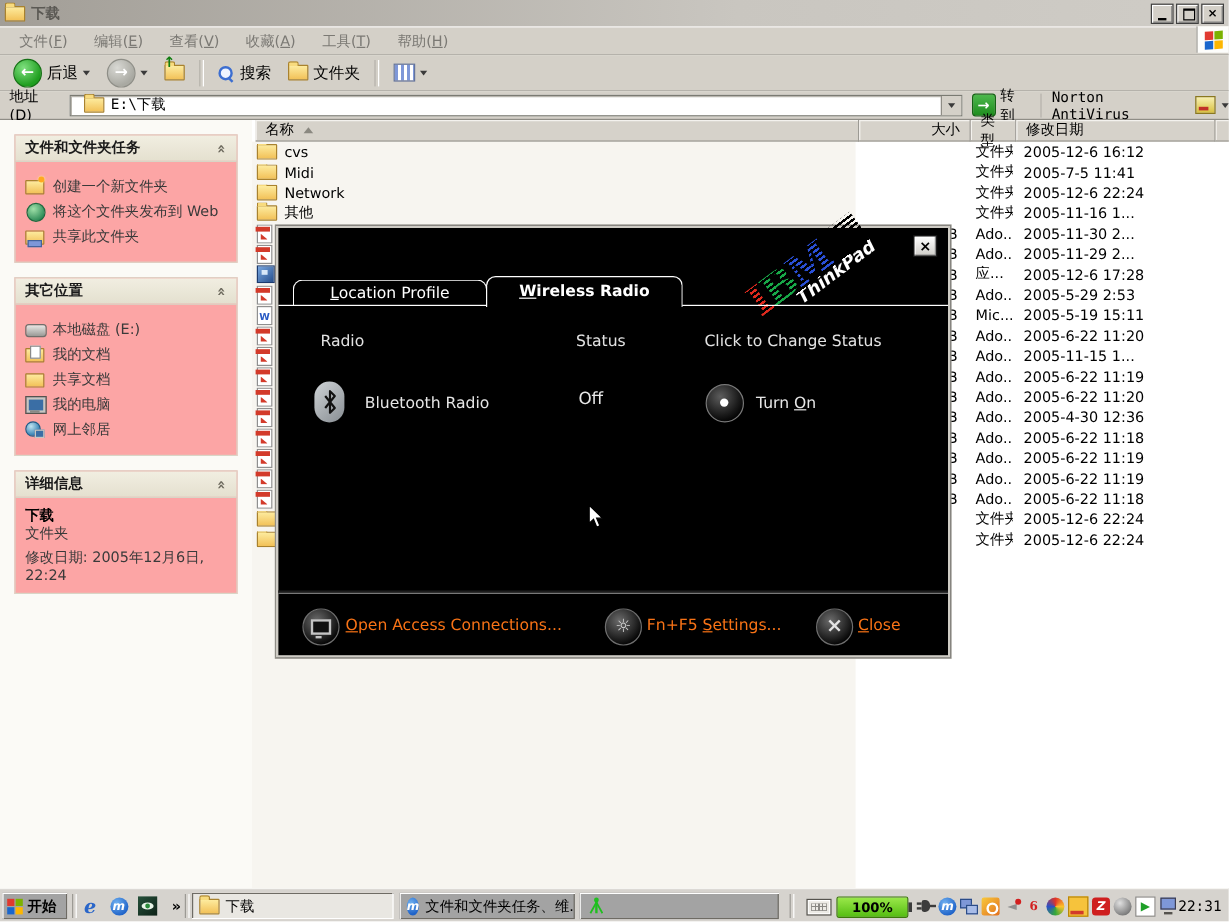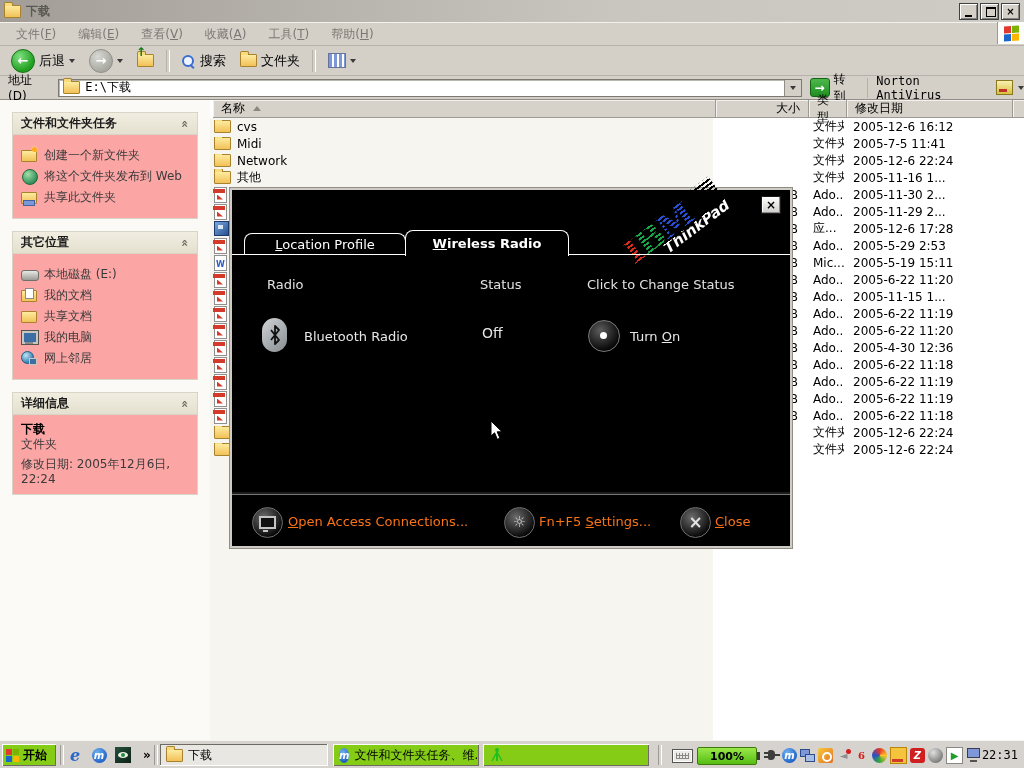--- a/index.html
+++ b/index.html
@@ -46,21 +46,21 @@
   .mag{position:relative;width:12px;height:12px;margin-right:2px}
   .mag::before{content:"";position:absolute;left:0;top:0;width:8px;height:8px;border:2px solid #3c6ed0;border-radius:50%;background:#eef4ff}
   .mag::after{content:"";position:absolute;left:9px;top:9px;width:5px;height:2px;background:#3c6ed0;transform:rotate(45deg);transform-origin:0 0}
   .views{width:16px;height:13px;border:1px solid #64749c;
     background:repeating-linear-gradient(90deg,#7e97d8 0 3px,#fff 3px 5px)}
   .tsep-v{width:2px;height:22px;border-left:1px solid #b5b2ab;border-right:1px solid #fff;margin:0 3px}
   
   #addressbar{left:0;top:76px;width:1024px;height:24px;background:#d4d0c8;
     border-bottom:1px solid #8f8d86;box-sizing:border-box;display:flex;align-items:center;padding-left:8px}
   #addr-input{margin-left:8px;width:748px;height:18px;background:#fff;border:1px solid #7a7a72;
-    box-shadow:inset 1px 1px 0 #b9b6af;display:flex;align-items:center;padding-left:4px;box-sizing:border-box;position:relative}
+    box-shadow:inset 1px 1px 0 #b9b6af;display:flex;align-items:center;padding-left:11px;box-sizing:border-box;position:relative}
   #addr-input .v{margin-left:5px;font-family:"DejaVu Sans Mono","Liberation Mono",monospace;font-size:12px}
   .dropbtn{position:absolute;right:0;top:0;width:16px;height:16px;background:#d4d0c8;
     border-left:1px solid #8f8d86;display:flex;align-items:center;justify-content:center}
   .go-ic{width:18px;height:17px;background:linear-gradient(#4db84d,#1f8e1f);border:1px solid #146214;border-radius:3px;
     color:#fff;font-weight:bold;display:flex;align-items:center;justify-content:center;font-size:12px}
   #go{display:flex;align-items:center;gap:4px;margin-left:8px}
   #norton{display:flex;align-items:center;gap:5px;margin-left:10px;padding-left:8px;border-left:1px solid #b5b2ab;height:20px}
   #norton .nt{font-family:"DejaVu Sans Mono","Liberation Mono",monospace;font-size:12px}
   .norton-ic{width:15px;height:13px;background:linear-gradient(#f8f0b0,#d8c040);border:1px solid #8a7820;position:relative}
   .norton-ic::after{content:"";position:absolute;left:2px;bottom:2px;width:8px;height:3px;background:#c03028}
@@ -155,21 +155,21 @@
     display:flex;align-items:center;justify-content:center;color:#d6d6d6}
   .flab{position:absolute;top:19px;font-size:13px;color:#f97316;white-space:nowrap}
   .fi-mon{width:13px;height:9px;border:2px solid #c4c4c4;background:#111;position:relative}
   .fi-mon::after{content:"";position:absolute;left:2px;bottom:-5px;width:5px;height:2px;background:#c4c4c4}
   .fi-gear{font-size:15px;line-height:1;color:#d6d6d6}
   .fi-x{font-size:17px;font-weight:bold;line-height:1;color:#e2e2e2}
   
   #cursor{left:490px;top:420px;z-index:100}
   
   #taskbar{left:0;top:740px;width:1024px;height:28px;background:#d6d3ce;border-top:1px solid #f6f5f2;box-sizing:border-box}
-  .raised{background:#84cc16;box-shadow:inset 1px 1px 0 #fff,inset -1px -1px 0 #6e6b64}
+  .raised{background:#a3a3a3;box-shadow:inset 1px 1px 0 #fff,inset -1px -1px 0 #6e6b64}
   .sunken{background:#e9e7e2;box-shadow:inset -1px -1px 0 #fff,inset 1px 1px 0 #6e6b64}
   #startbtn{position:absolute;left:2px;top:3px;width:54px;height:22px;display:flex;align-items:center;gap:4px;padding-left:4px;box-sizing:border-box}
   #startbtn .st{font-weight:bold;font-size:12px}
   .winflag.small{grid-template-columns:6px 6px;grid-template-rows:6px 6px;transform:none}
   .tsep{position:absolute;top:4px;width:2px;height:20px;border-left:1px solid #9c9a94;border-right:1px solid #fff}
   .ql{position:absolute;top:5px;width:18px;height:18px;display:flex;align-items:center;justify-content:center}
   .ie-e{color:#2a66c9;font-family:"DejaVu Serif","Liberation Serif",serif;font-style:italic;font-weight:bold;font-size:16px}
   .mx{width:15px;height:15px;border-radius:50%;background:radial-gradient(circle at 35% 30%,#6fb0f0,#1e62c8 75%);
       color:#fff;font-weight:bold;font-size:10px;font-style:italic;display:flex;align-items:center;justify-content:center}
   .eye{width:16px;height:16px;background:linear-gradient(135deg,#25503a,#0e2218);position:relative}

